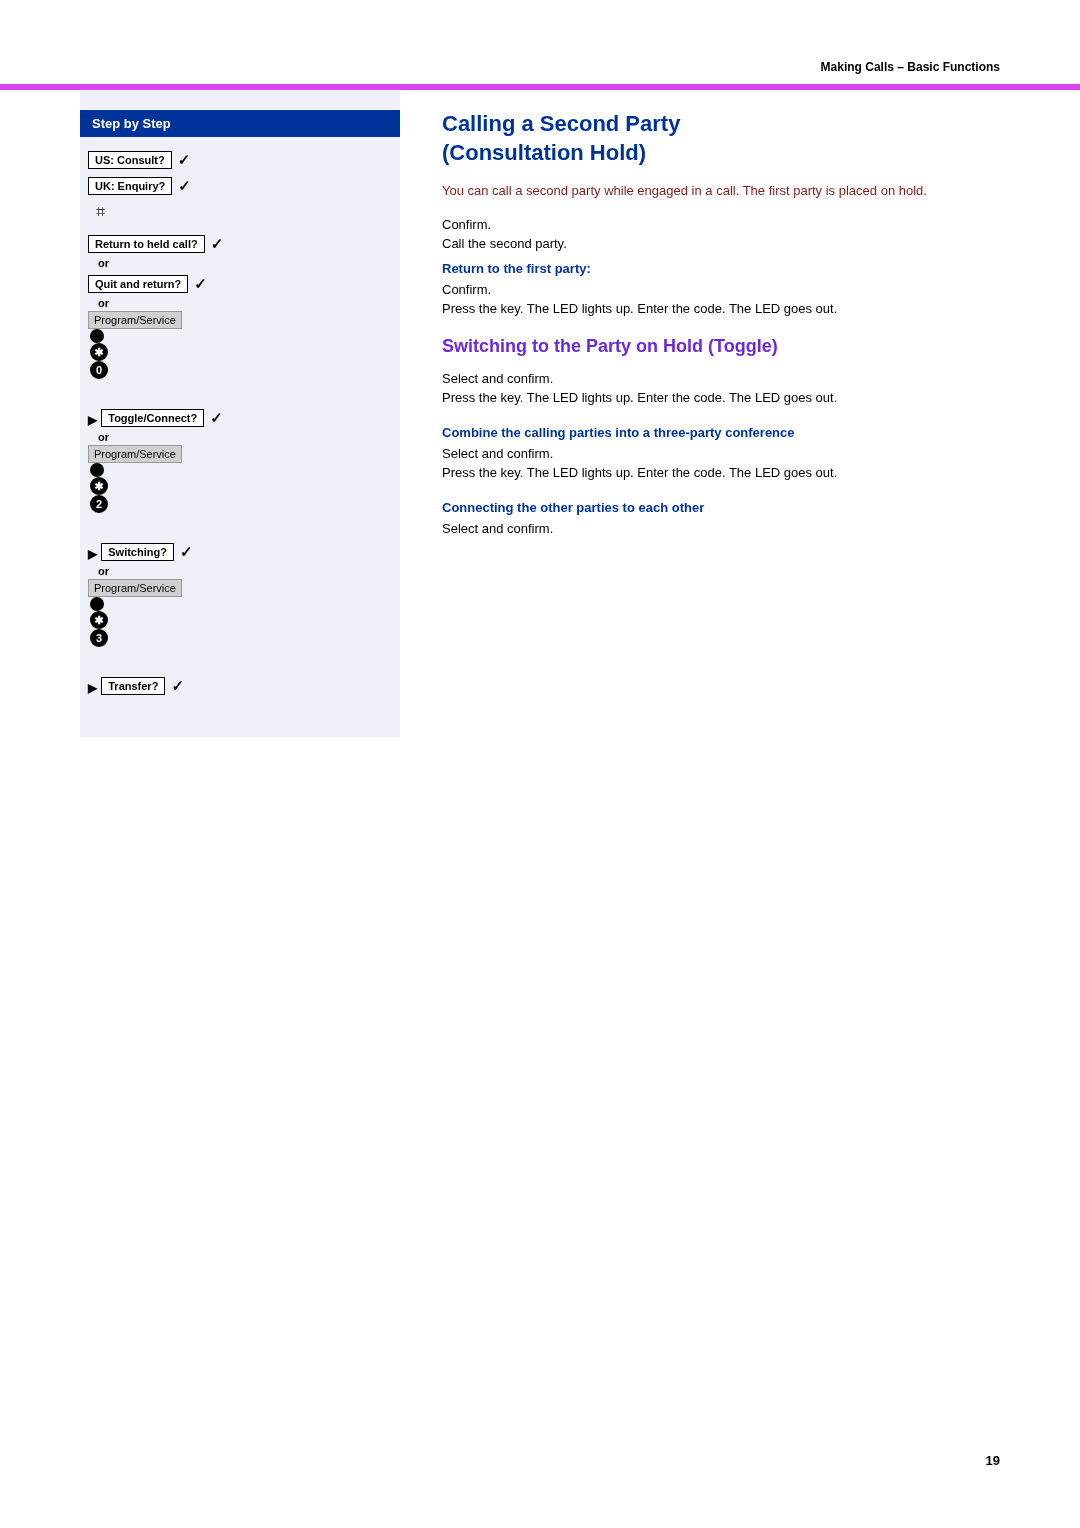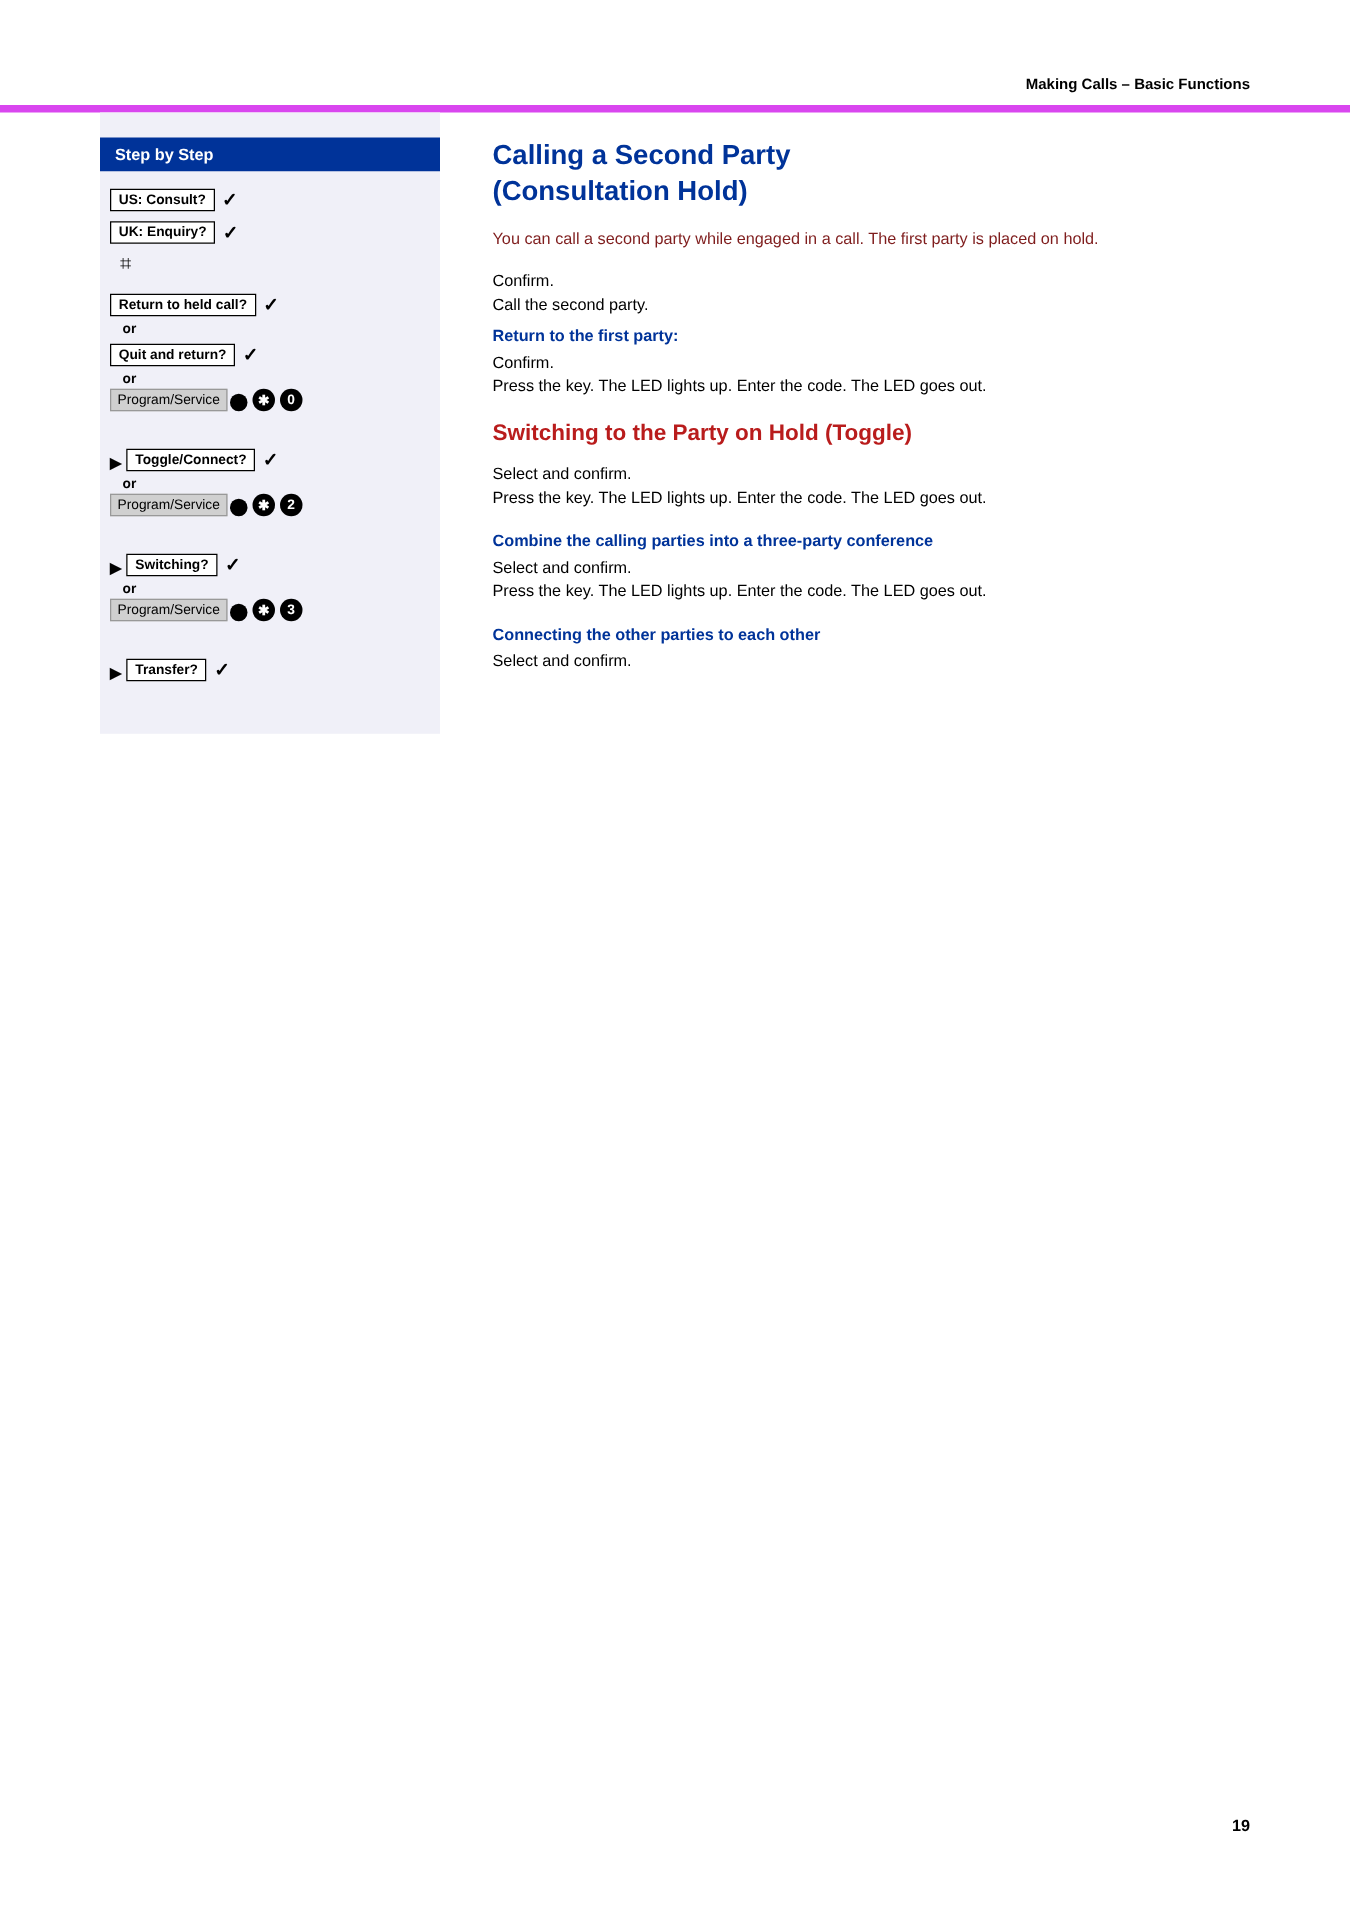--- a/index.html
+++ b/index.html
@@ -22,21 +22,21 @@
     }
 
     .page-body {
       display: flex;
       padding: 0 80px;
       margin-top: 0;
     }
 
     
     .left-col {
-      width: 272px;
+      width: 320px;
       flex-shrink: 0;
       padding-top: 20px;
       background: #f0f0f8;
       padding-bottom: 28px;
     }
 
     .step-by-step-header {
       background: #003399;
       color: #fff;
       font-size: 13px;
@@ -79,23 +79,24 @@
 
     .or-line {
       display: flex;
       align-items: center;
       margin-bottom: 2px;
       padding-left: 10px;
     }
 
     .program-service-row {
       display: flex;
-      align-items: flex-end;
+      align-items: flex-start;
       margin-bottom: 8px;
       margin-top: 2px;
+      flex-direction: column;
     }
 
     .program-service-label {
       font-size: 11px;
       background: #d0d0d0;
       padding: 2px 5px;
       border: 1px solid #999;
     }
 
     .circle-black {
@@ -165,21 +166,21 @@
 
     .sub-heading {
       color: #003399;
       font-weight: bold;
       font-size: 13px;
       margin-bottom: 6px;
       margin-top: 6px;
     }
 
     .section-title {
-      color: #b91c1c;
+      color: #6d28d9;
       font-size: 18px;
       font-weight: bold;
       margin-top: 20px;
       margin-bottom: 14px;
     }
 
     .page-number {
       position: absolute;
       bottom: 60px;
       right: 80px;

